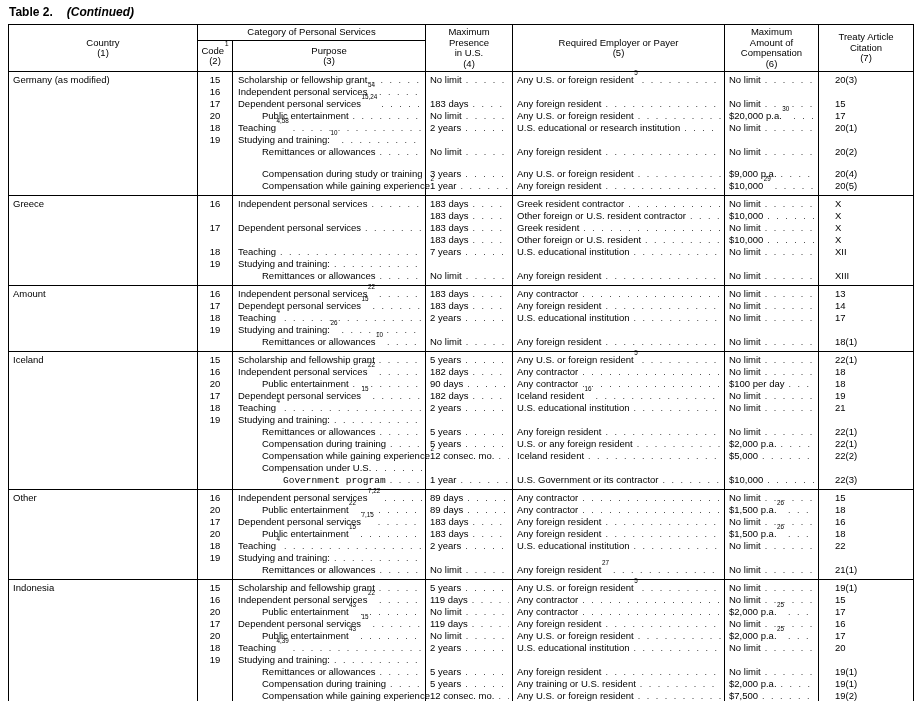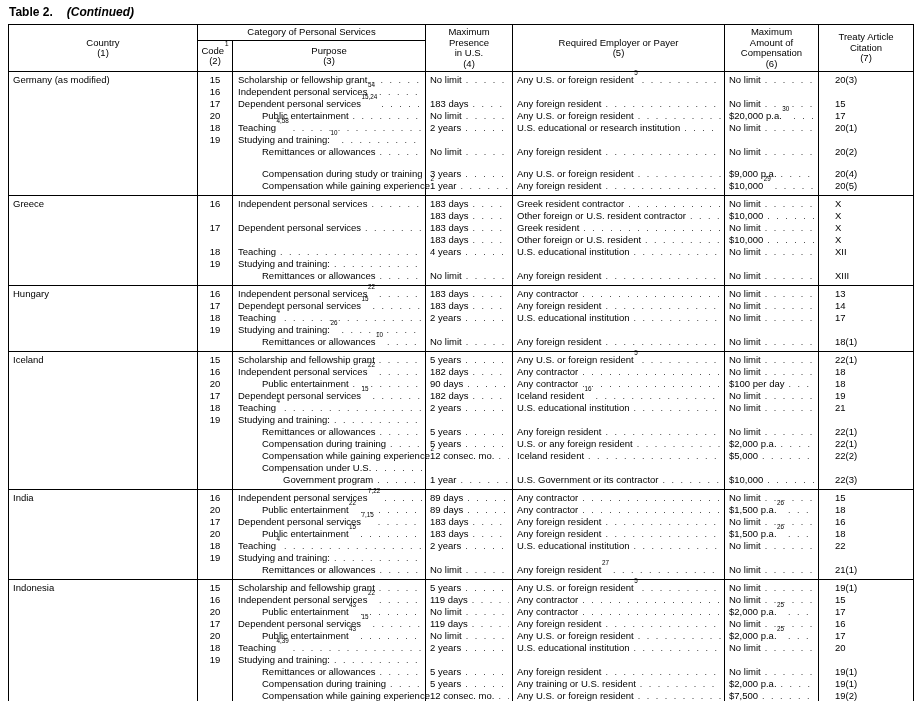--- a/index.html
+++ b/index.html
@@ -16,21 +16,21 @@
   tbody tr:first-child td{border-top:1px solid #000;padding-top:2px;}
   tbody tr:last-child td{padding-bottom:3px;}
   tr.spacer{height:10px;}
   td.c-country{font-weight:normal;padding-left:4px;white-space:nowrap;}
   td.c-code{text-align:center;padding:0;}
   td.c-cite{padding-left:16px;white-space:nowrap;}
   .fx{display:flex;align-items:baseline;min-width:0;}
   .t{white-space:nowrap;}
   .p0{padding-left:5px;text-align:right;}
   .p1{padding-left:29px;}
-  .p2{padding-left:50px;}
+  .p2{padding-left:50px;font-family:Liberation Mono, monospace;}
   .pr{padding-left:4px;}
   sup{font-size:6.3px;line-height:0;position:relative;top:-3.5px;margin-left:0.5px;}
   th sup{font-size:7px;top:-3px;}
   .leader{flex:1 1 auto;min-width:0;overflow:hidden;white-space:nowrap;margin-left:4px;color:#333;}
   .leader::after{content:". . . . . . . . . . . . . . . . . . . . . . . . . . . . . . . . . . . . . . . . . . . . . . . . . . . . . . . . . . . .";
     font-size:9px;letter-spacing:2px;}
 </style>
 </head>
 <body>
 
@@ -414,21 +414,21 @@
         <tr>
           <td class="c-code">18</td>
           <td class="c-purpose">
             <div class="fx">
               <span class="t p0">Teaching</span>
               <span class="leader"></span>
             </div>
           </td>
           <td class="c-presence">
             <div class="fx">
-              <span class="t pr">4 years</span>
+              <span class="t pr">7 years</span>
               <span class="leader"></span>
             </div>
           </td>
           <td class="c-employer">
             <div class="fx">
               <span class="t pr">U.S. educational institution</span>
               <span class="leader"></span>
             </div>
           </td>
           <td class="c-comp">
@@ -476,21 +476,21 @@
             <div class="fx">
               <span class="t pr">No limit</span>
               <span class="leader"></span>
             </div>
           </td>
           <td class="c-cite">XIII</td>
         </tr>
       </tbody>
       <tbody>
         <tr>
-          <td class="c-country" rowspan="5">Hungary</td>
+          <td class="c-country" rowspan="5">Amount</td>
           <td class="c-code">16</td>
           <td class="c-purpose">
             <div class="fx">
               <span class="t p0">Independent personal services<sup>22</sup></span>
               <span class="leader"></span>
             </div>
           </td>
           <td class="c-presence">
             <div class="fx">
               <span class="t pr">183 days</span>
@@ -885,21 +885,21 @@
             <div class="fx">
               <span class="t pr">$10,000</span>
               <span class="leader"></span>
             </div>
           </td>
           <td class="c-cite">22(3)</td>
         </tr>
       </tbody>
       <tbody>
         <tr>
-          <td class="c-country" rowspan="7">India</td>
+          <td class="c-country" rowspan="7">Other</td>
           <td class="c-code">16</td>
           <td class="c-purpose">
             <div class="fx">
               <span class="t p0">Independent personal services<sup>7,22</sup></span>
               <span class="leader"></span>
             </div>
           </td>
           <td class="c-presence">
             <div class="fx">
               <span class="t pr">89 days</span>

